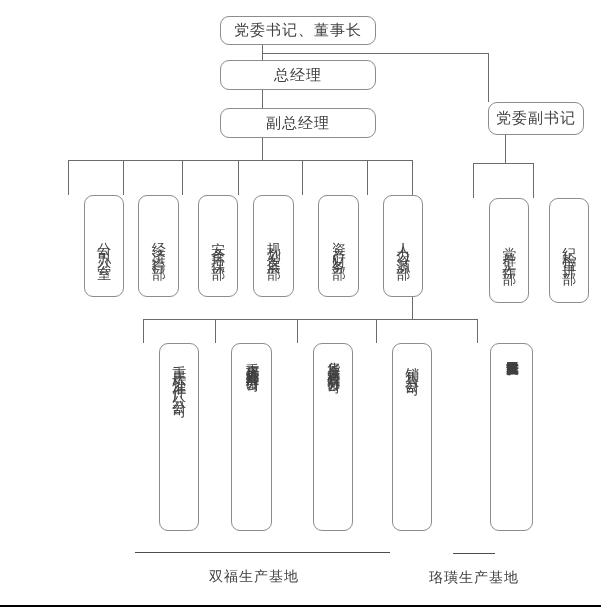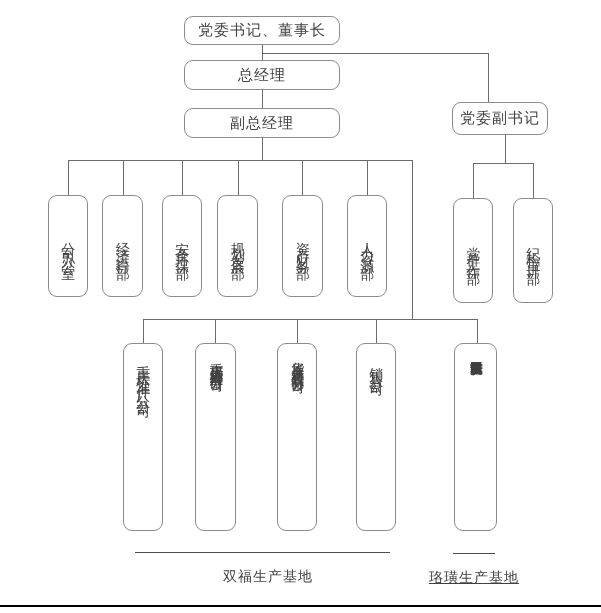--- a/index.html
+++ b/index.html
@@ -19,20 +19,21 @@
   .box {
     position: absolute;
     box-sizing: border-box;
     border: 1px solid #8c8c8c;
     border-radius: 9px;
     background: #ffffff;
     display: flex;
     align-items: center;
     justify-content: center;
     color: #404040;
+    margin-left: 36px;
   }
   .top-box {
     font-size: 15px;
     letter-spacing: 1px;
     white-space: nowrap;
   }
   .vtext {
     writing-mode: vertical-rl;
     text-orientation: upright;
     line-height: 1.1;
@@ -160,22 +161,22 @@
   </div>
   <div class="box branch-box br5" style="left:356px; top:343px; width:40px; height:188px;">
     <span class="vtext">销售分公司</span>
   </div>
   <div class="box branch-box br14" style="left:454px; top:343px; width:43px; height:188px;">
     <span class="vtext">重庆汽车标准件厂有限责任公司</span>
   </div>
 
   <div class="base-underline" style="left:135px; top:552px; width:255px;"></div>
   <div class="base-underline" style="left:453px; top:553px; width:42px;"></div>
-  <div class="base-label" style="left:198px; top:568px; width:140px;">
+  <div class="base-label" style="left:184px; top:568px; width:140px;">
     <span>双福生产基地</span>
   </div>
-  <div class="base-label" style="left:408px; top:569px; width:132px;text-decoration:underline;">
+  <div class="base-label" style="left:408px; top:569px; width:132px;">
     <span>珞璜生产基地</span>
   </div>
 
   <div class="page-rule" style="left:0px; top:605px; width:601px;"></div>
 
 </div>
 
 </body></html>

